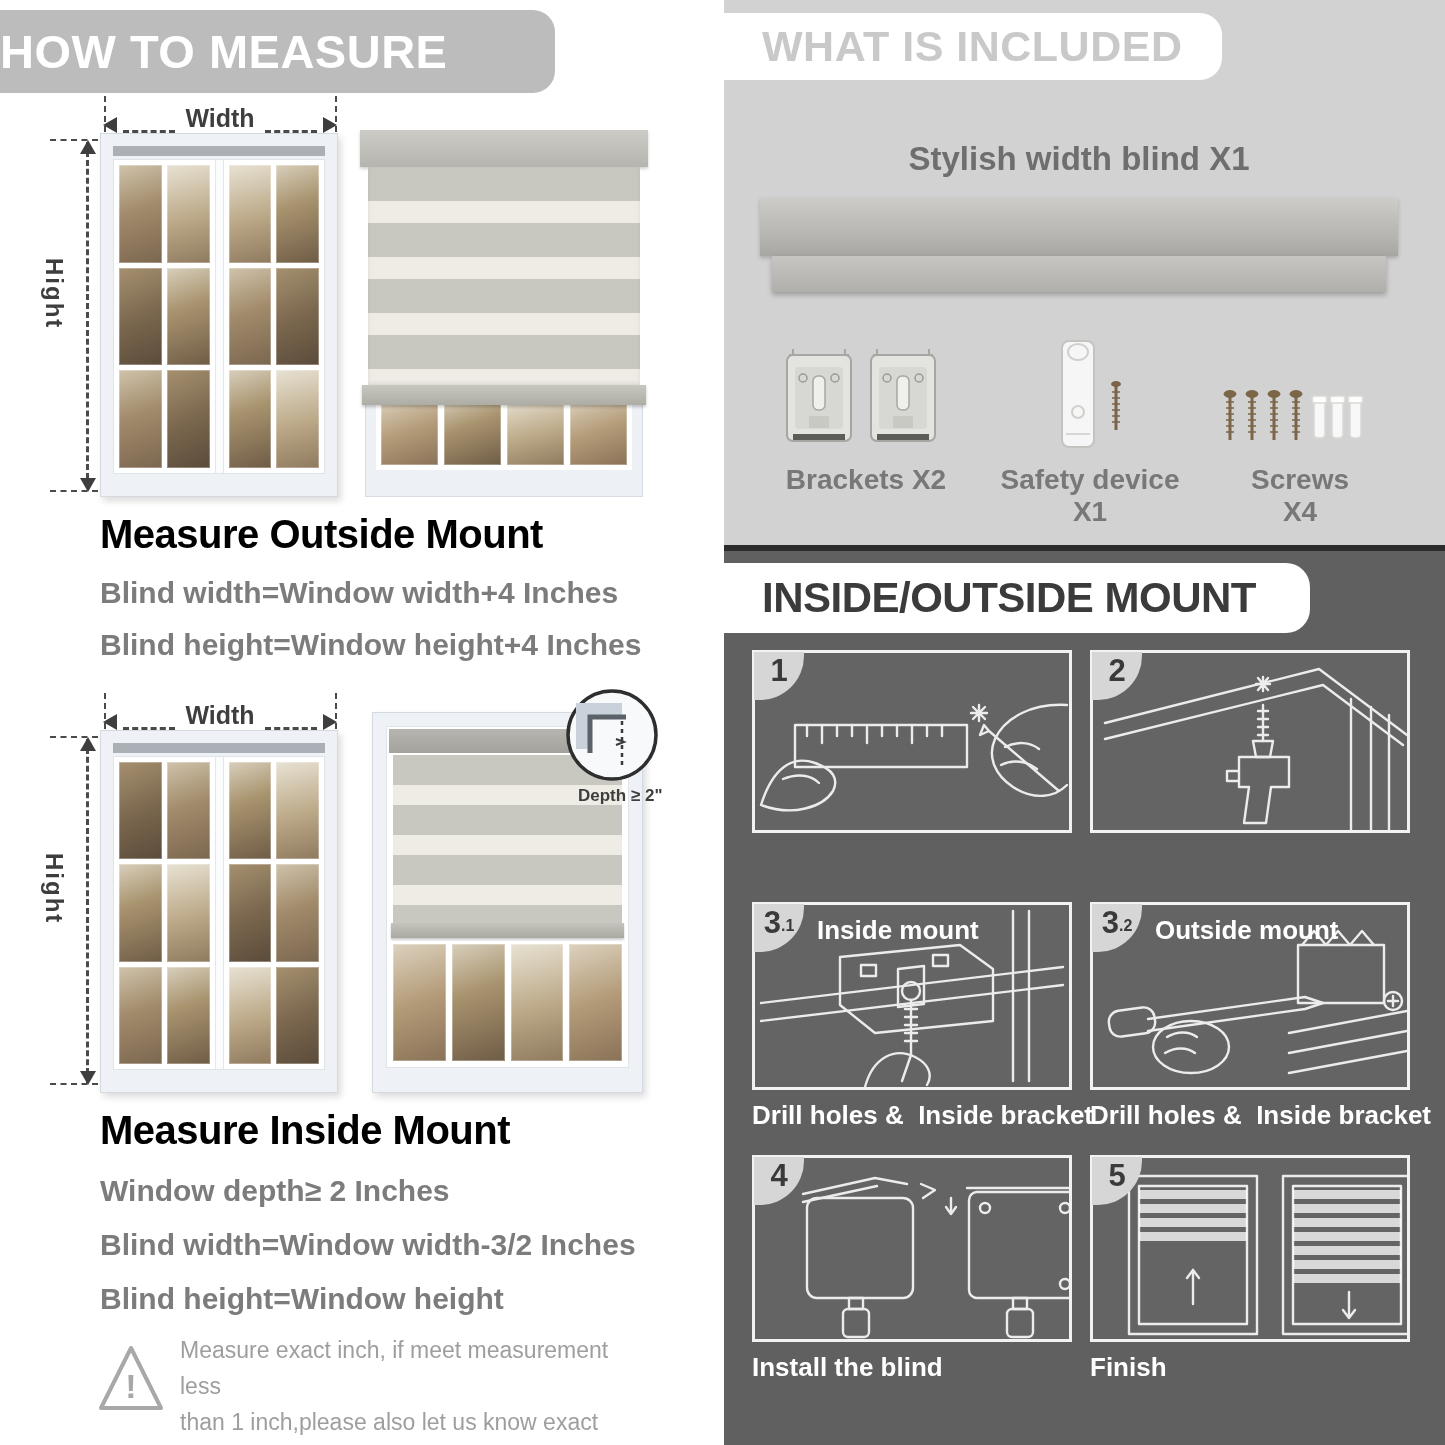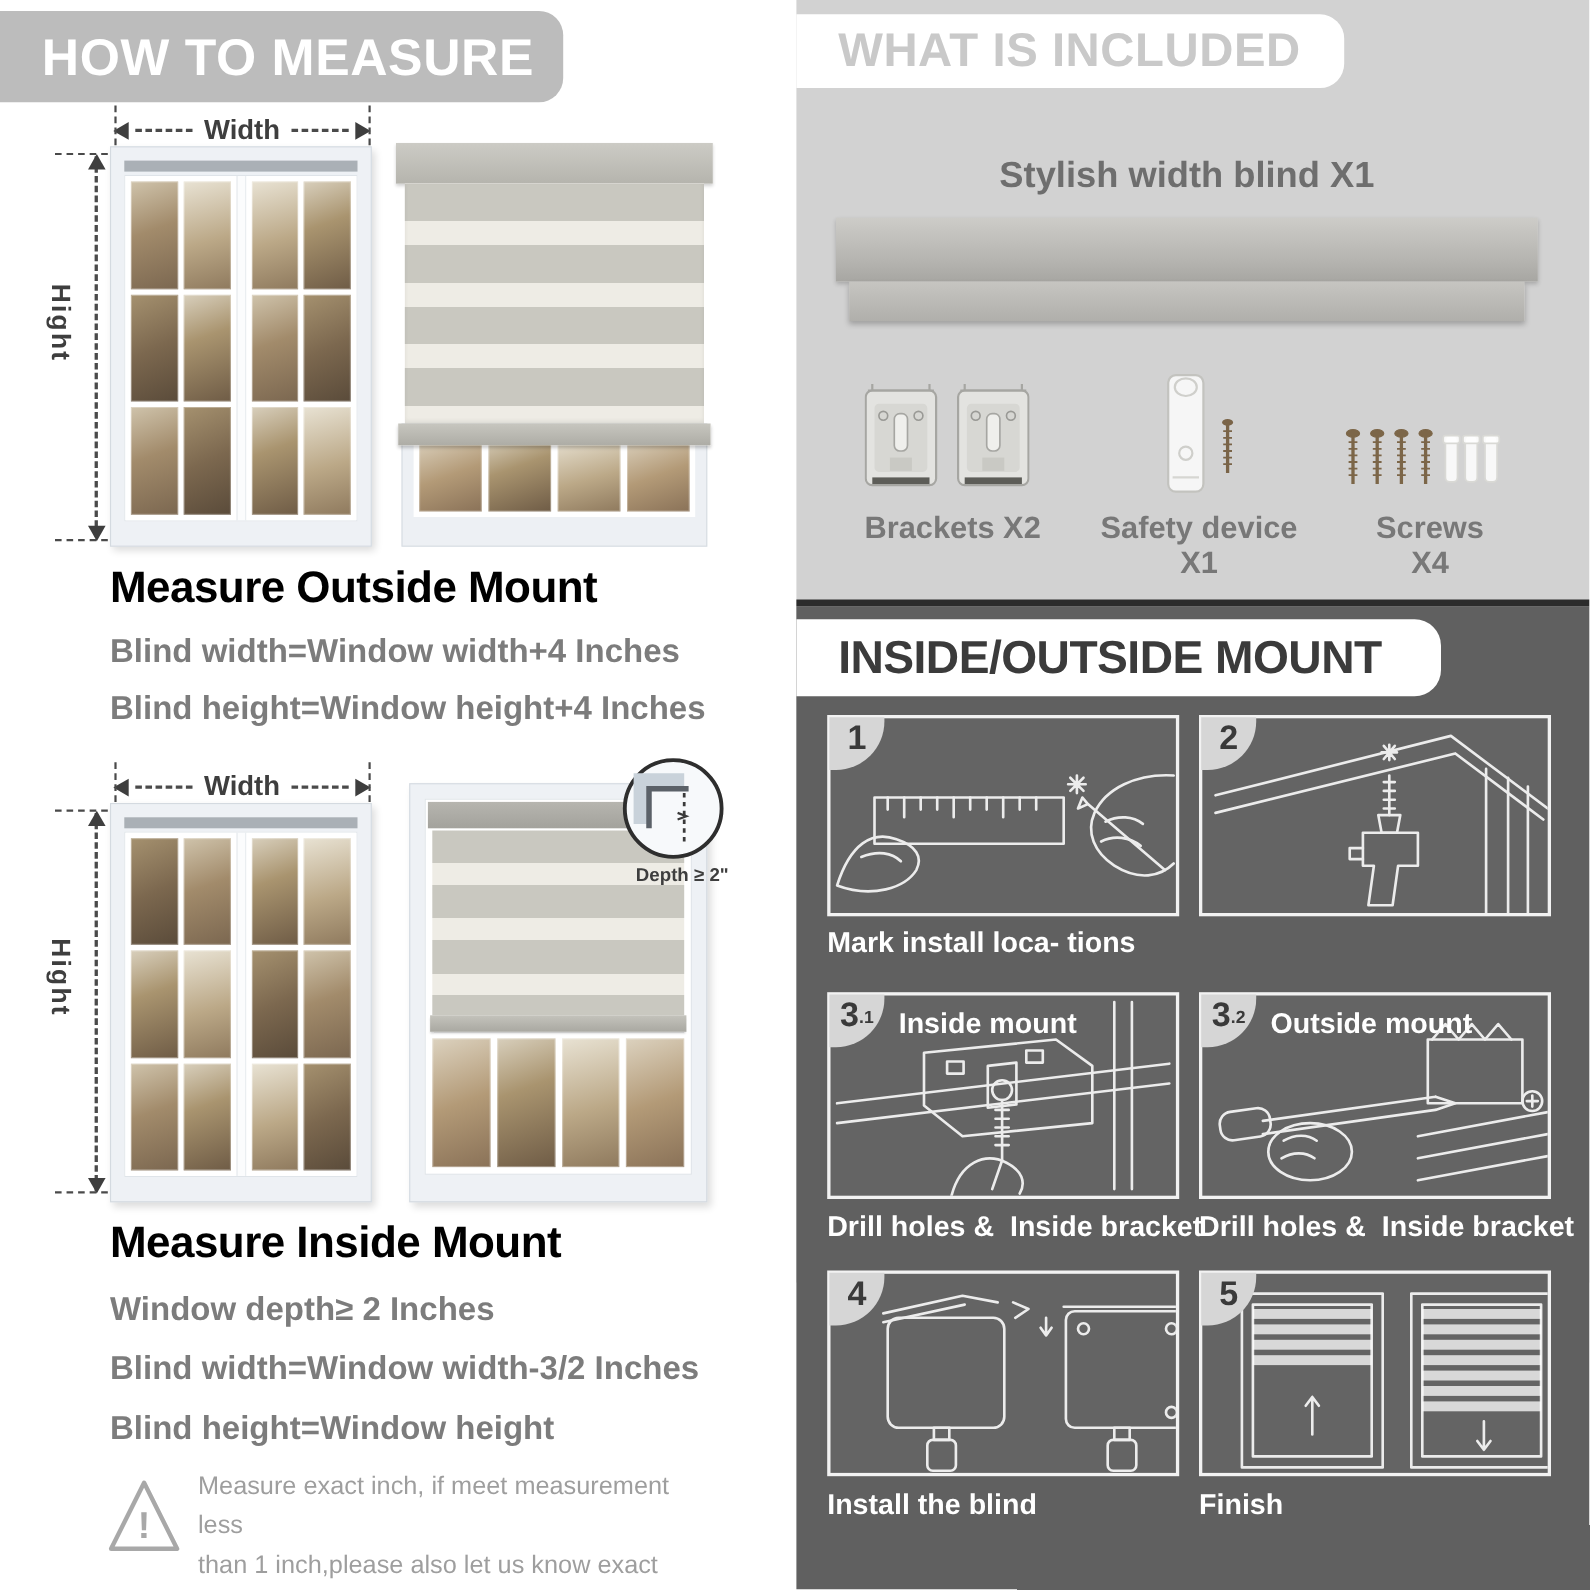--- a/index.html
+++ b/index.html
@@ -1,40 +1,40 @@
 <!DOCTYPE html>
 <html style="--left-banner: #bcbcbc; --right-bg: #d2d2d2; --dark-bg: #606060;"><head>
 <meta charset="utf-8">
 <style>
   html,body{margin:0;padding:0;}
   body{width:1445px;height:1445px;font-family:"Liberation Sans",sans-serif;background:#fff;}
   .page{position:relative;width:1445px;height:1445px;overflow:hidden;background:#fff;}
   .abs{position:absolute;}
 
   
-  .left-banner{left:0;top:10px;width:512px;height:83px;background:var(--left-banner,#bcbcbc);
-    border-radius:0 22px 22px 0;display:flex;align-items:center;padding-left:38px;box-sizing:border-box;}
+  .left-banner{left:0;top:10px;width:555px;height:83px;background:var(--left-banner,#bcbcbc);
+    border-radius:0 22px 22px 0;display:flex;align-items:center;box-sizing:border-box;}
   .left-banner .txt{color:#fff;font-size:47px;font-weight:bold;letter-spacing:.5px;}
 
   
   .window{background:#eef1f5;border:1px solid #d4dae0;box-shadow:3px 4px 7px rgba(0,0,0,.14);
     padding:12px 12px 22px;box-sizing:border-box;}
   .win-shade{height:10px;background:#aab0b6;margin-bottom:3px;}
   .win-glass{display:flex;background:#fff;border:1px solid #dfe4e9;height:calc(100% - 13px);box-sizing:border-box;}
   .casement{flex:1;display:grid;grid-template-columns:1fr 1fr;grid-template-rows:1fr 1fr 1fr;gap:5px;padding:5px;background:#fff;}
   .mull{width:7px;background:#fbfcfd;border-left:1px solid #e3e8ec;border-right:1px solid #e3e8ec;}
   .pane{box-shadow:inset 0 0 0 1px rgba(255,255,255,.3);}
   .pa{background:linear-gradient(160deg,#cfc3ab,#a28b6b 45%,#7b6750);}
   .pb{background:linear-gradient(165deg,#e8e2d3,#bba887 55%,#8f7a5e);}
   .pc{background:linear-gradient(155deg,#a5916f,#7c684f 50%,#5a4b3a);}
   .pd{background:linear-gradient(160deg,#d8cfbc,#a9946f 40%,#6f5c46);}
   .pl{background:linear-gradient(160deg,#dcd2bf,#b39a77 50%,#8a7258);}
 
   
-  .warrow{display:flex;align-items:center;color:#3e3e3e;font-weight:bold;font-size:25px;}
+  .warrow{display:flex;align-items:flex-end;color:#3e3e3e;font-weight:bold;font-size:25px;}
   .warrow .dash{flex:1;border-top:3px dashed #4a4a4a;margin:0 6px;}
   .warrow .lbl{padding:0 4px;}
   .tri{width:0;height:0;display:block;}
   .tri.l{border-top:8px solid transparent;border-bottom:8px solid transparent;border-right:14px solid #3e3e3e;}
   .tri.r{border-top:8px solid transparent;border-bottom:8px solid transparent;border-left:14px solid #3e3e3e;}
   .tri.u{border-left:8px solid transparent;border-right:8px solid transparent;border-bottom:14px solid #3e3e3e;}
   .tri.d{border-left:8px solid transparent;border-right:8px solid transparent;border-top:14px solid #3e3e3e;}
   .vstub{border-left:2px dashed #4a4a4a;width:0;}
   .hstub{border-top:2px dashed #4a4a4a;height:0;}
   .vline{border-left:3px dashed #4a4a4a;width:0;}
@@ -333,21 +333,20 @@
           <path d="M6,152 C18,114 38,102 60,110 C78,116 84,126 78,138 C68,154 38,164 6,152 Z"></path>
           <path d="M28,126 C43,120 56,122 64,130"></path>
           <path d="M312,52 C278,50 250,64 240,86 C232,104 240,122 258,134 C280,148 300,144 312,132"></path>
           <path d="M250,94 C262,88 275,89 284,96 M246,112 C258,106 272,108 282,116"></path>
         </svg>
         <div class="badge">
           <span class="num">1</span>
             <span class="sub"></span>
         </div>
       </div>
-      <div class="step-caption" style="left:28px;top:290px;">Mark install loca- tions</div>
 
       <div class="panel" style="left:366px;top:99px;height:183px;">
         <svg class="lineart" width="314" height="177" viewBox="0 0 314 177">
           <path d="M12,70 L226,16 M12,86 L230,32 M230,32 L310,92 M226,16 L314,82"></path>
           <path d="M258,46 L258,177 M278,54 L278,177 M296,62 L296,177"></path>
           <path d="M170,38 l0,-14 M163,31 l14,0 M165,25 l10,12 M175,25 l-10,12"></path>
           <path d="M170,52 L170,88"></path>
           <path d="M165,58 h10 M165,66 h10 M165,74 h10 M165,82 h10"></path>
           <path d="M160,88 h20 l-3,16 h-14 z"></path>
           <path d="M146,104 h50 v30 h-18 l-5,36 h-22 l5,-36 h-10 z"></path>

